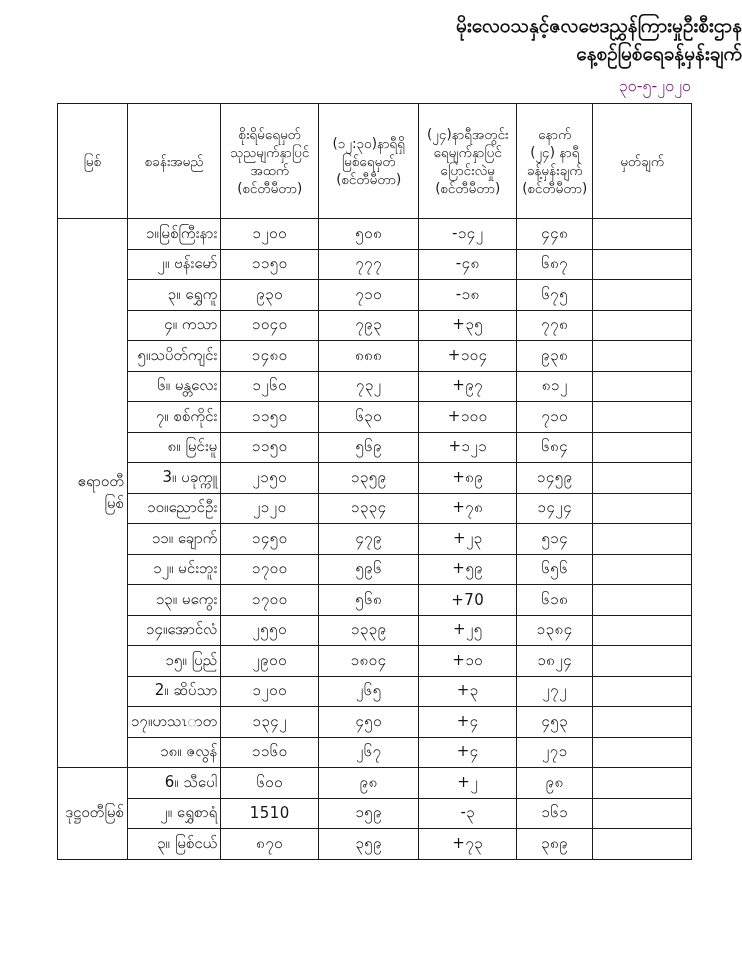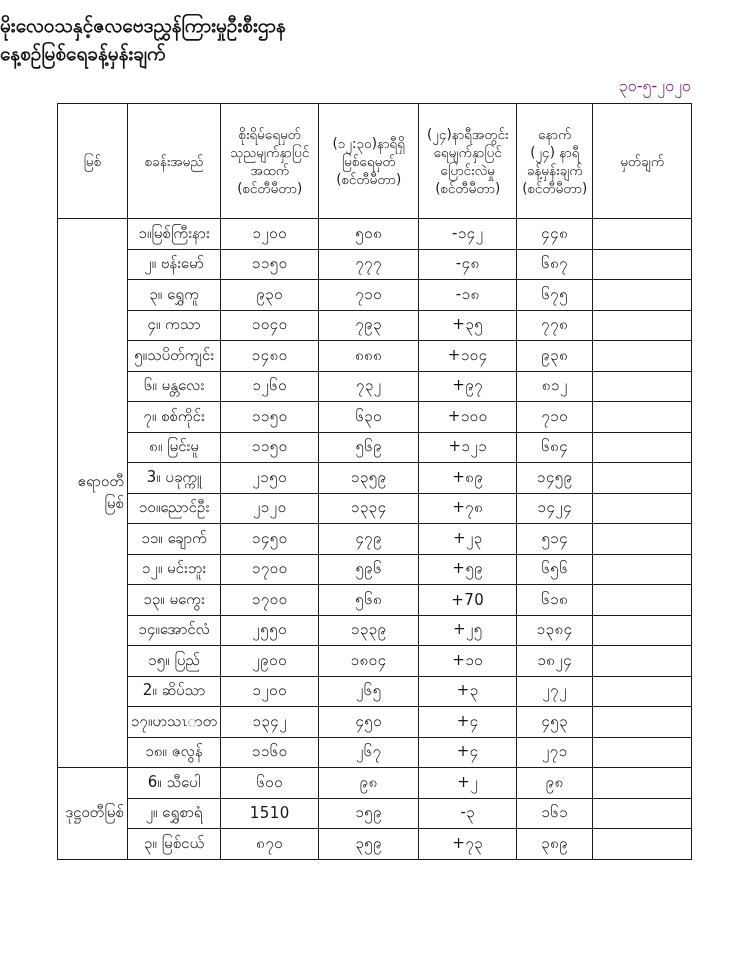--- a/index.html
+++ b/index.html
@@ -4,21 +4,21 @@
 <style>
   html,body{margin:0;padding:0;}
   body{
     width:742px;height:960px;
     background:#ffffff;
     font-family:"DejaVu Sans", sans-serif;
     color:#151515;
     position:relative;
   }
   .doc{position:absolute;left:0;top:0;width:742px;height:960px;}
-  .title-block{width:742px;text-align:left;padding-top:12px;}
+  .title-block{width:742px;text-align:right;padding-top:12px;}
   .title-line{font-weight:bold;font-size:19px;line-height:1.45;color:#101010;}
   .date-line{
     width:691px;            
     text-align:right;
     font-size:16px;
     margin-top:8px;
     margin-bottom:4px;
     color:#701a75;
   }
   table.river-table{
@@ -45,21 +45,21 @@
     font-size:15px;
     height:29.5px;
     padding:0 3px;
     vertical-align:middle;
   }
   .river-cell{
     text-align:right;
     font-size:15px;
     padding:0 1px;
   }
-  .station-cell{text-align:center;white-space:nowrap;}
+  .station-cell{text-align:right;white-space:nowrap;}
   .num-cell{text-align:center;letter-spacing:0.5px;}
   .remark-cell{}
 </style>
 </head>
 <body>
 
 <div class="doc">
 
   <div class="title-block">
     <div class="title-line">မိုးလေဝသနှင့်ဇလဗေဒညွှန်ကြားမှုဦးစီးဌာန</div>

